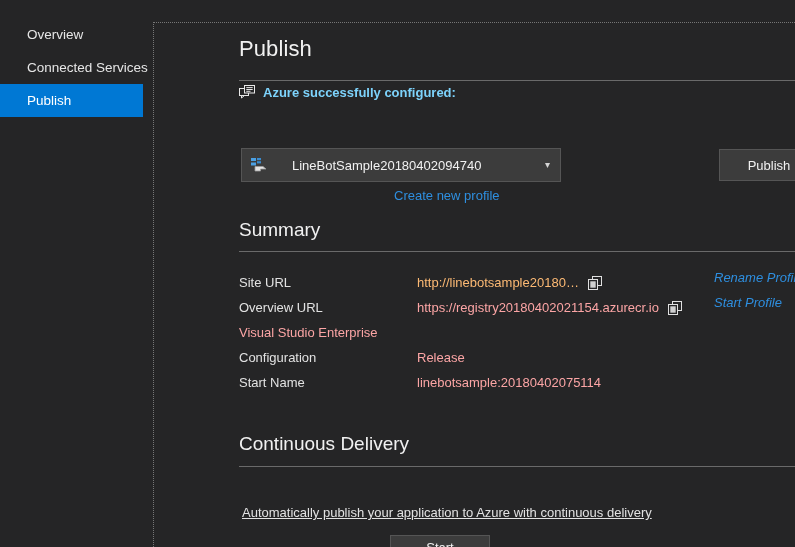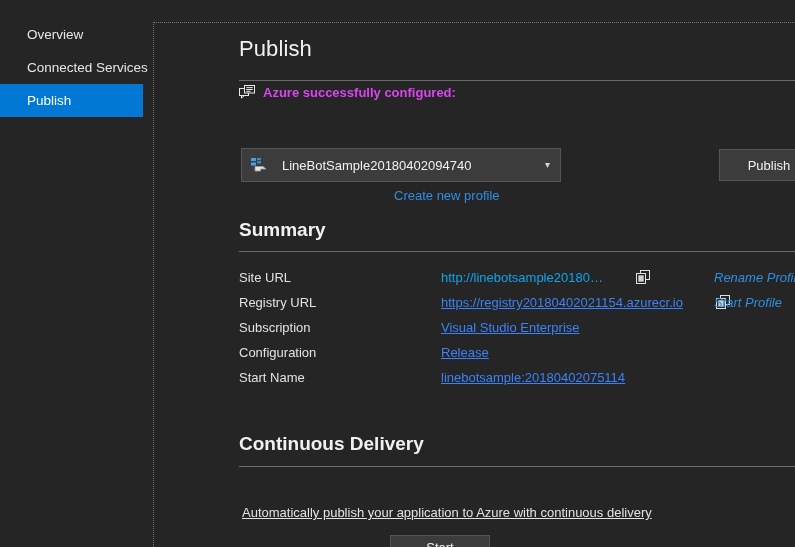--- a/index.html
+++ b/index.html
@@ -68,21 +68,21 @@
     left: 85px;
     top: 13px;
     font-size: 22px;
     font-weight: 400;
     color: #f1f1f1;
     letter-spacing: 0.1px;
   }
 
   .section-title {
     font-size: 19px;
-    font-weight: 700;
+    font-weight: 400;
     color: #f1f1f1;
     left: 85px;
   }
 
   .rule {
     left: 85px;
     height: 0;
     border-top: 1px solid #6a6a6a;
     width: 556px;
   }
@@ -91,21 +91,21 @@
   .status-row {
     left: 85px;
     top: 62px;
     display: flex;
     align-items: center;
     white-space: nowrap;
   }
   .status-text {
     font-size: 13px;
     font-weight: bold;
-    color: #d946ef;
+    color: #7dd3fc;
     margin-left: 8px;
   }
   .status-link {
     font-size: 13px;
     color: #2e8fe0;
     margin-left: 14px;
     text-decoration: none;
     cursor: pointer;
   }
 
@@ -134,21 +134,21 @@
   .profile-icon {
     width: 18px;
     height: 16px;
     margin-left: 8px;
     flex: none;
     position: relative;
   }
   .profile-label {
     font-size: 13px;
     color: #f1f1f1;
-    margin-left: 14px;
+    margin-left: 24px;
     flex: 1;
     white-space: nowrap;
     overflow: hidden;
   }
   .chevron {
     margin-right: 10px;
     font-size: 10px;
     color: #d4d4d4;
     line-height: 1;
   }
@@ -192,37 +192,35 @@
   
   #summary-rows {
     left: 85px;
     top: 247px;
     width: 556px;
   }
   .sum-row {
     position: relative;
     height: 25px;
     display: flex;
-    align-items: flex-start;
-    gap: 24px;
+    align-items: center;
   }
   .sum-key {
     width: 178px;
     font-size: 13px;
     color: #e2e2e2;
     flex: none;
   }
   .sum-val {
     font-size: 13px;
-    color: #3b82f6;
-    white-space: nowrap;
-    text-decoration: underline;
+    color: #fca5a5;
+    white-space: nowrap;
   }
   .sum-val.link {
-    color: #0ea5e9;
+    color: #fdba74;
     cursor: pointer;
     text-decoration: none;
   }
   .copy-icon {
     width: 14px;
     height: 14px;
     margin-left: 9px;
     position: relative;
     flex: none;
     cursor: pointer;
@@ -313,33 +311,32 @@
         <span class="copy-icon">
           <svg width="14" height="14" viewBox="0 0 14 14" xmlns="http://www.w3.org/2000/svg">
             <rect x="4.5" y="0.5" width="9" height="9" fill="#252526" stroke="#e0e0e0" stroke-width="1"></rect>
             <rect x="0.5" y="3.5" width="9" height="10" fill="#252526" stroke="#e0e0e0" stroke-width="1"></rect>
             <rect x="2.3" y="5.3" width="5.4" height="6.4" fill="#cfcfcf"></rect>
           </svg>
         </span>
       </div>
 
       <div class="sum-row">
-        <span class="sum-key">Registry URL</span>
+        <span class="sum-key">Overview URL</span>
         <span class="sum-val">https://registry20180402021154.azurecr.io</span>
         <span class="copy-icon">
           <svg width="14" height="14" viewBox="0 0 14 14" xmlns="http://www.w3.org/2000/svg">
             <rect x="4.5" y="0.5" width="9" height="9" fill="#252526" stroke="#e0e0e0" stroke-width="1"></rect>
             <rect x="0.5" y="3.5" width="9" height="10" fill="#252526" stroke="#e0e0e0" stroke-width="1"></rect>
             <rect x="2.3" y="5.3" width="5.4" height="6.4" fill="#cfcfcf"></rect>
           </svg>
         </span>
       </div>
 
       <div class="sum-row">
-        <span class="sum-key">Subscription</span>
         <span class="sum-val">Visual Studio Enterprise</span>
       </div>
 
       <div class="sum-row">
         <span class="sum-key">Configuration</span>
         <span class="sum-val">Release</span>
       </div>
 
       <div class="sum-row">
         <span class="sum-key">Start Name</span>

